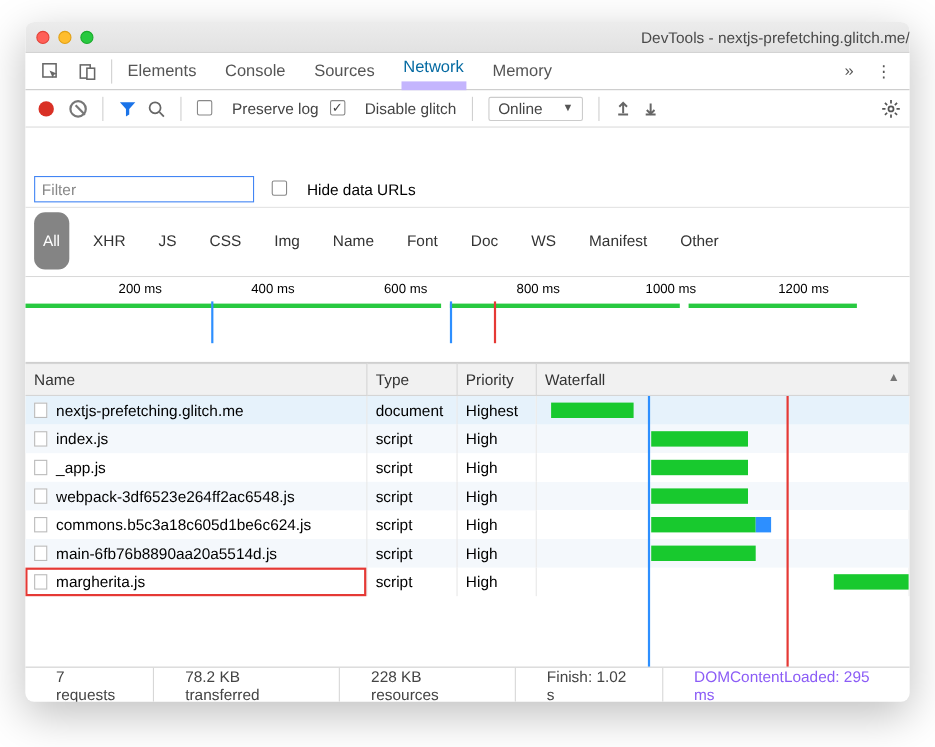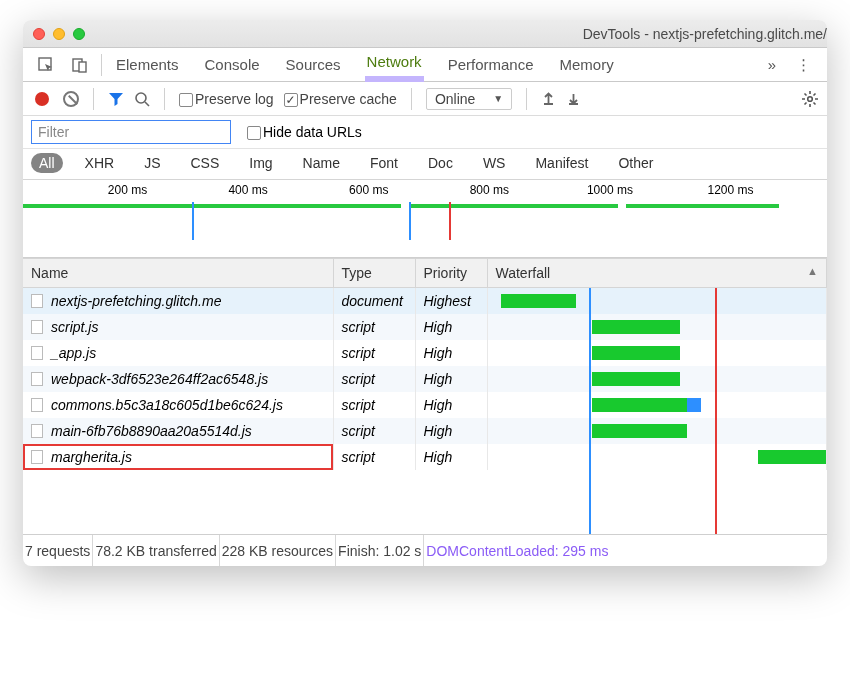--- a/index.html
+++ b/index.html
@@ -38,50 +38,50 @@
   
   .tabsrow {
     display:flex; align-items:center;
     height:34px; border-bottom:1px solid #c9c9c9;
     padding:0 6px; color:#555; font-size:15px;
   }
   .tabsrow .icon { padding:0 8px; }
   .sep { width:1px; height:22px; background:#d0d0d0; margin:0 4px;}
   .tabs { display:flex; gap:22px; margin-left:8px; flex:1;}
   .tab { padding:0 2px; height:34px; display:flex; align-items:center; cursor:pointer;}
-  .tab.active { color:#4d7c0f; border-bottom:6px solid #c4b5fd; font-weight:500;}
+  .tab.active { color:#0369a1; border-bottom:8px solid #c4b5fd; font-weight:500;}
   .chev, .kebab { padding:0 10px; color:#555;}
   
   .toolbar {
     display:flex; align-items:center; height:34px;
     border-bottom:1px solid #dcdcdc; padding:0 8px; gap:10px; font-size:14px; color:#444;
   }
   .rec { width:14px; height:14px; border-radius:50%; background:#d93025; margin:0 4px;}
   .nosym { width:16px; height:16px; border:2px solid #777; border-radius:50%; position:relative;}
   .nosym::after{content:"";position:absolute;left:2px;top:6px;width:12px;height:2px;background:#777;transform:rotate(45deg);}
   .funnel { color:#1a73e8; }
-  .cb { display:flex; align-items:flex-end; gap:2px;}
+  .cb { display:flex; align-items:flex-start; gap:18px;}
   .cb .box { width:14px; height:14px; border:1px solid #888; border-radius:2px; background:#fff; display:inline-flex;align-items:center;justify-content:center;}
   .cb .box.checked::after{content:"✓";font-size:12px;color:#444;line-height:1;}
   .online { display:flex; align-items:center; gap:18px; border:1px solid #ccc; padding:1px 8px; border-radius:2px; height:22px;}
   .tri { font-size:10px; color:#555;}
   .spacer{flex:1;}
   .gear{margin-left:auto;color:#555;}
   
   .filterrow {
     display:flex; align-items:center; gap:16px;
-    padding:4px 8px; border-bottom:1px solid #e3e3e3; font-size:14px;
+    padding:4px 8px; border-bottom:1px solid #e3e3e3; font-size:14px;margin-top:40px;
   }
   .filterbox { border:1px solid #4285f4; padding:3px 6px; width:200px; color:#888;}
   
   .typerow {
     display:flex; align-items:center; gap:14px;
     padding:4px 8px 6px; border-bottom:1px solid #d5d5d5; font-size:14px; color:#333;
   }
-  .chip { padding:2px 8px; border-radius:10px;}
+  .chip { padding:18px 8px; border-radius:10px;}
   .chip.all { background:#848484; color:#fff; }
   
   .timeline { height:78px; border-bottom:1px solid #cfcfcf; position:relative; background:#fff;}
   .timeline .ticks { display:flex; font-size:12px; color:#000000; height:20px; align-items:center;}
   .timeline .ticks span { position:absolute; transform:translateX(-50%);}
   .tl-body{position:absolute;top:22px;left:0;right:0;height:38px;}
   .bar{position:absolute;height:4px;background:#28c940;top:2px;}
   .vline{position:absolute;top:0;bottom:0;width:2px;}
   
   .table { width:100%; border-collapse:collapse; font-size:14px; }
@@ -97,21 +97,21 @@
   .wf.tail{background:#2d8fff;}
   .wfline{position:absolute;top:0;bottom:0;width:2px;}
   .hl { outline:2.5px solid #e53935; outline-offset:-2px;}
   .tbody-area{height:246px; position:relative;}
   .sortarrow{float:right;color:#777;font-size:11px;}
   
   .status {
     display:flex; align-items:center; height:32px;
     border-top:1px solid #cfcfcf; font-size:14px; color:#444;
   }
-  .status .seg{padding:0 2px; border-right:1px solid #d7d7d7; height:100%; display:flex;align-items:center;}
+  .status .seg{padding:0 28px; border-right:1px solid #d7d7d7; height:100%; display:flex;align-items:center;}
   .status .seg:last-child{border-right:none;}
   .status .dcl{color:#8b5cf6;}
   svg{display:block;}
 </style>
 </head>
 <body>
 
 <div class="window">
 
   <div class="titlebar">
@@ -135,21 +135,20 @@
           <rect x="2" y="3" width="9" height="12" fill="none" stroke="#666" stroke-width="1.4"></rect>
           <rect x="8" y="6" width="7" height="10" fill="#fff" stroke="#666" stroke-width="1.4"></rect>
         </svg>
     </span>
     <div class="sep"></div>
     <div class="tabs" id="tabs">
         <div class="tab">Elements</div>
         <div class="tab">Console</div>
         <div class="tab">Sources</div>
         <div class="tab active">Network</div>
-        <div class="tab">Performance</div>
         <div class="tab">Memory</div>
       </div>
     <span class="chev">»</span>
     <span class="kebab">⋮</span>
   </div>
 
   <div class="toolbar">
     <div class="rec"></div>
     <div class="nosym"></div>
     <div class="sep"></div>
@@ -164,21 +163,21 @@
           <line x1="11" y1="11" x2="15" y2="15" stroke="#666" stroke-width="1.6"></line>
         </svg>
     </span>
     <div class="sep"></div>
     <label class="cb">
       <span class="box"></span>
         <span>Preserve log</span>
     </label>
     <label class="cb">
       <span class="box checked"></span>
-        <span>Preserve cache</span>
+        <span>Disable glitch</span>
     </label>
     <div class="sep"></div>
     <div class="online">
       <span>Online</span>
       <span class="tri">▼</span>
     </div>
     <div class="sep"></div>
     <span>
       <svg width="15" height="15" viewBox="0 0 15 15">
           <path d="M7.5 12V3M4 6l3.5-3.5L11 6" fill="none" stroke="#666" stroke-width="1.8"></path>
@@ -246,38 +245,38 @@
     <thead>
       <tr>
         <th style="width:310px">Name</th>
         <th style="width:82px">Type</th>
         <th style="width:72px">Priority</th>
         <th><span>Waterfall</span><span class="sortarrow">▲</span></th>
       </tr>
     </thead>
   </table>
   <div class="tbody-area">
-    <table class="table" style="table-layout:fixed;font-style:italic;">
+    <table class="table" style="table-layout:fixed;">
       <colgroup>
           <col style="width:310px">
           <col style="width:82px">
           <col style="width:72px">
           <col>
         </colgroup>
       <tbody id="rows">
           <tr class="sel">
             <td><span class="fileicon"></span><span>nextjs-prefetching.glitch.me</span></td>
             <td>document</td>
             <td>Highest</td>
             <td class="wfcell">
               <div class="wf" style="left: 4%; width: 22%;"></div>
             </td>
           </tr>
           <tr>
-            <td><span class="fileicon"></span><span>script.js</span></td>
+            <td><span class="fileicon"></span><span>index.js</span></td>
             <td>script</td>
             <td>High</td>
             <td class="wfcell">
               <div class="wf" style="left: 31%; width: 26%;"></div>
             </td>
           </tr>
           <tr>
             <td><span class="fileicon"></span><span>_app.js</span></td>
             <td>script</td>
             <td>High</td>

